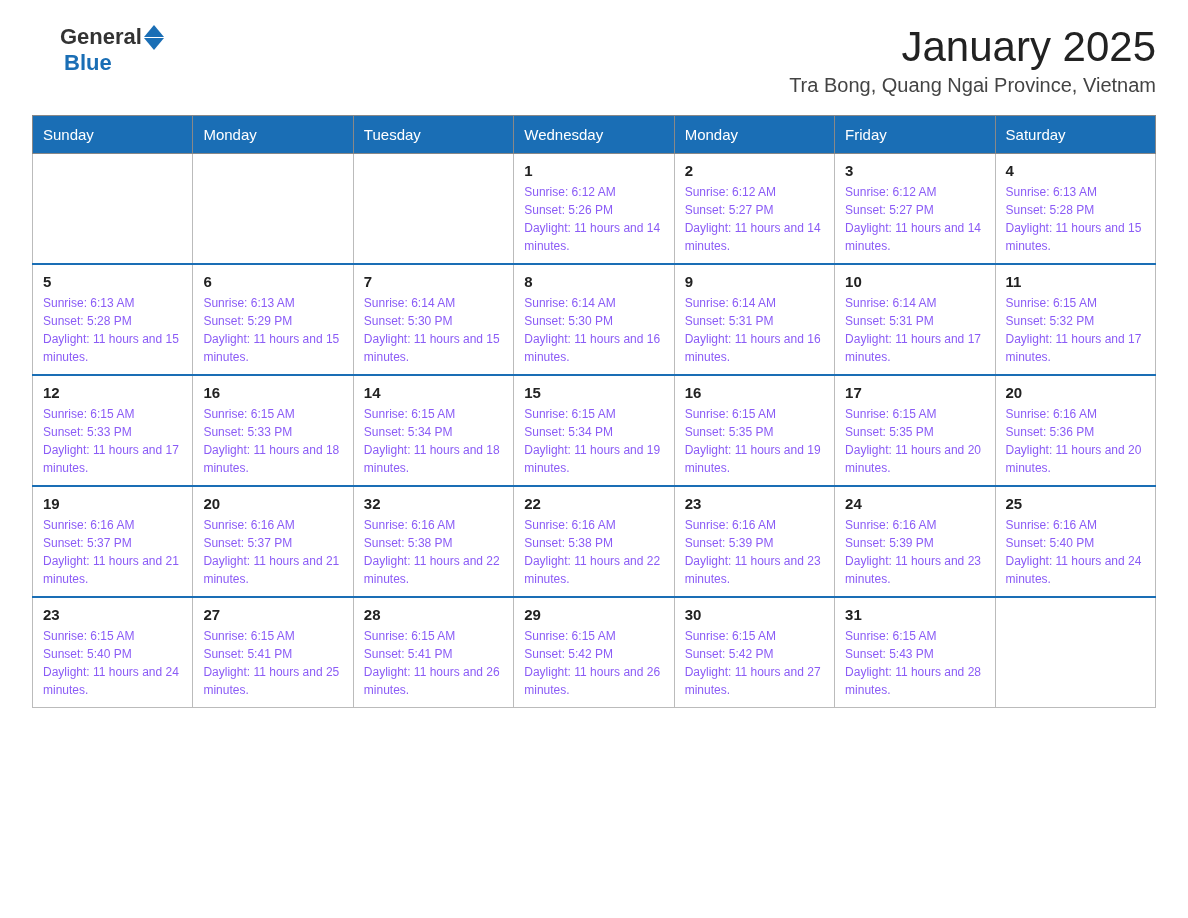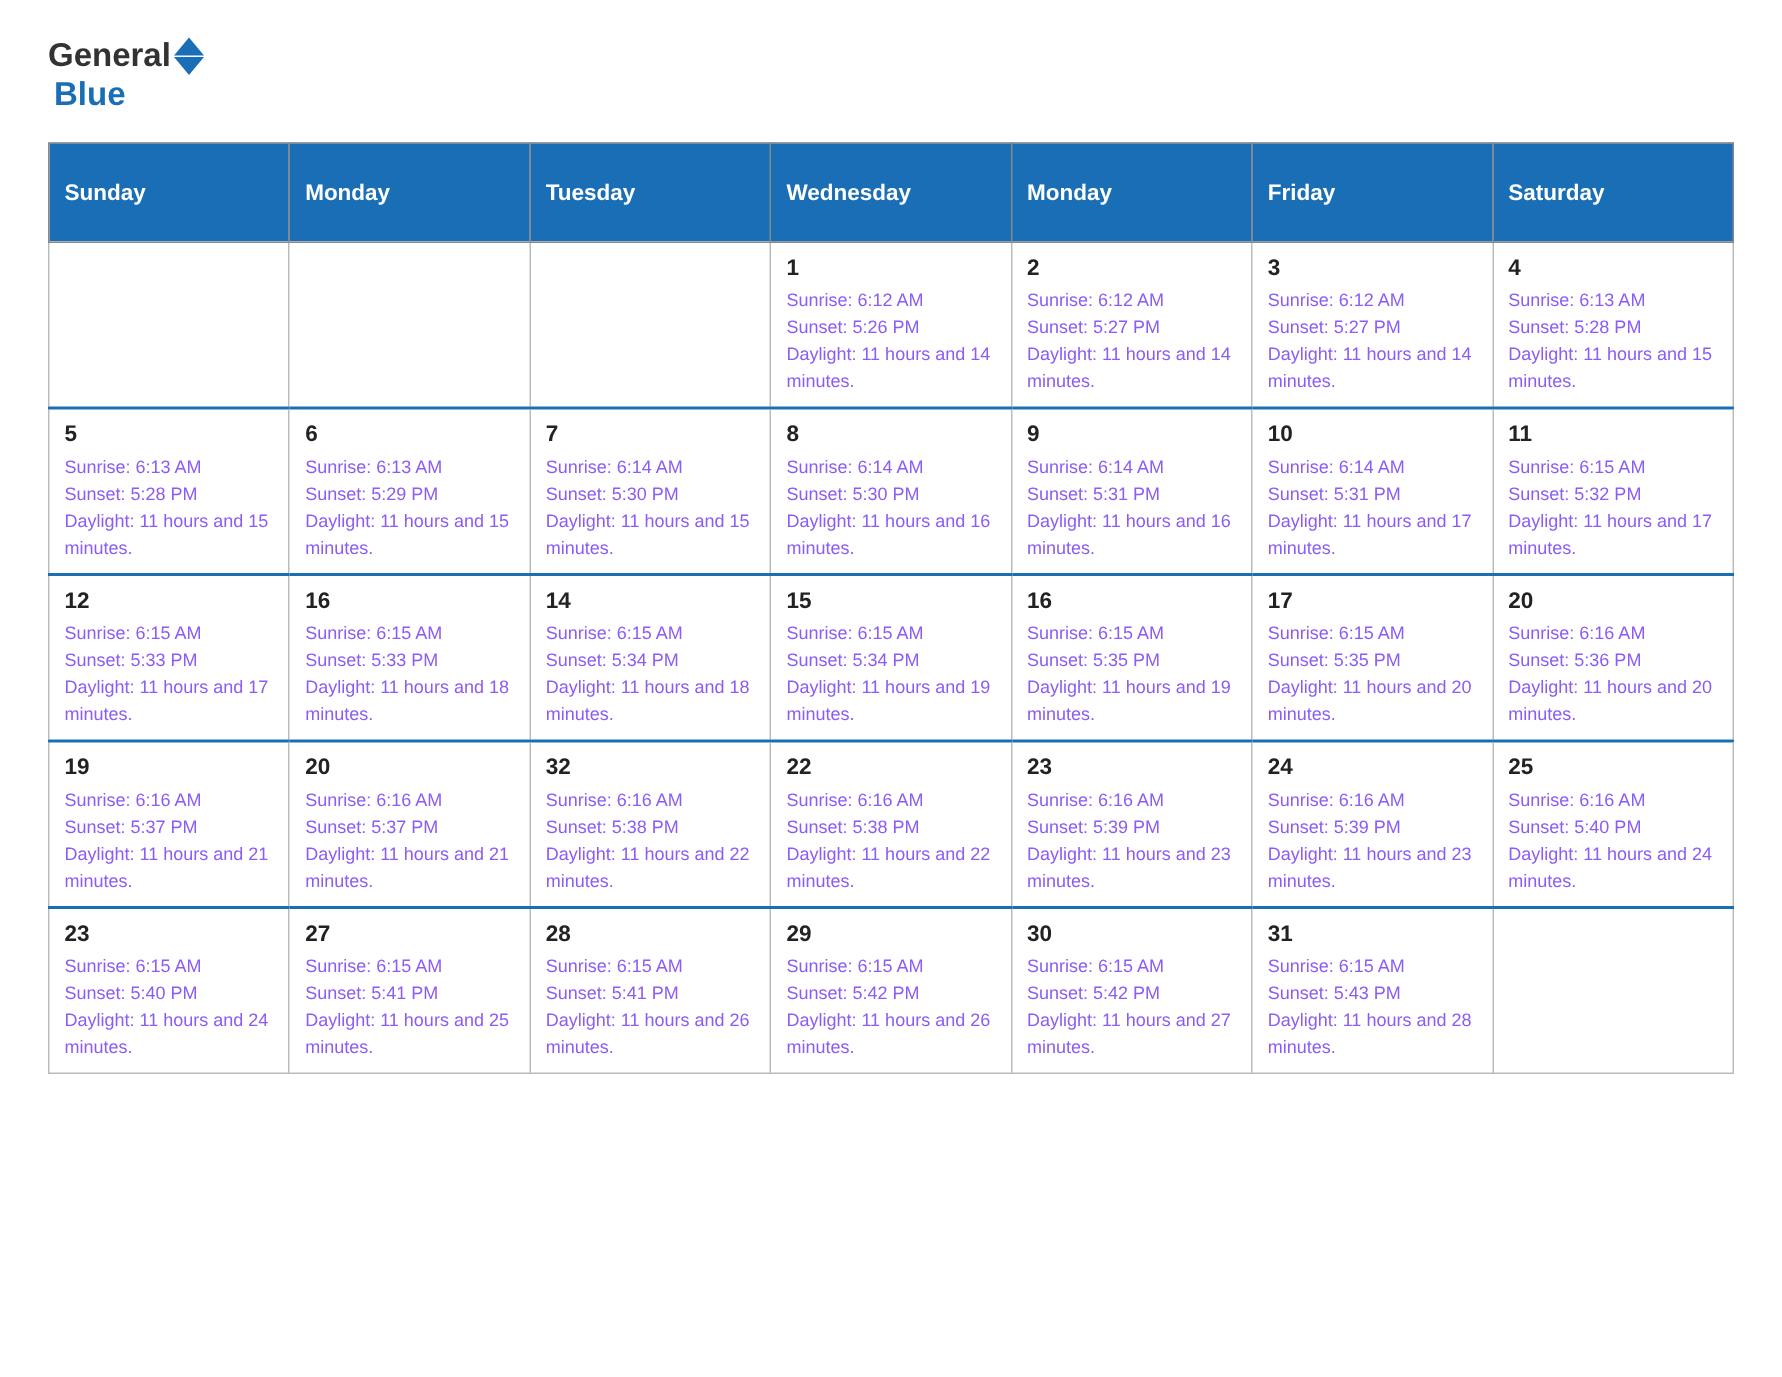--- a/index.html
+++ b/index.html
@@ -8,20 +8,21 @@
       background: #fff;
       padding: 24px 32px;
       width: 1188px;
       min-height: 918px;
     }
     .header-area {
       display: flex;
       justify-content: space-between;
       align-items: flex-start;
       margin-bottom: 18px;
+      margin-left: 28px;
     }
     .logo {
       display: flex;
       align-items: center;
       gap: 0;
     }
     .logo-text-general {
       font-size: 22px;
       font-weight: bold;
       color: #333;
@@ -47,22 +48,22 @@
     }
     .calendar-table {
       width: 100%;
       border-collapse: collapse;
       border: 1px solid #888;
     }
     .calendar-table th {
       background-color: #1a6eb5;
       color: #fff;
       font-size: 15px;
-      font-weight: bold;
-      padding: 24px 10px;
+      font-weight: normal;
+      padding: 10px 10px;
       text-align: left;
       border: 1px solid #888;
     }
     .calendar-table td {
       vertical-align: top;
       border: 1px solid #bbb;
       padding: 8px 10px;
       width: calc(100% / 7);
       min-height: 100px;
     }
@@ -93,20 +94,24 @@
       <div style="display:flex; align-items:center;">
         <span class="logo-text-general">General</span>
         <div style="display:flex; flex-direction:column; align-items:flex-start; margin-left:2px;">
           <div style="width:0;height:0;border-left:10px solid transparent;border-right:10px solid transparent;border-bottom:12px solid #1a6eb5; margin-bottom:1px;"></div>
           <div style="width:0;height:0;border-left:10px solid transparent;border-right:10px solid transparent;border-top:12px solid #1a6eb5;"></div>
         </div>
       </div>
       <span class="logo-text-blue" style="margin-left:4px;">Blue</span>
     </div>
   </div>
+  <div class="title-area">
+    <div class="calendar-title">January 2025</div>
+    <div class="calendar-subtitle">Tra Bong, Quang Ngai Province, Vietnam</div>
+  </div>
 </div>
 
 <table class="calendar-table">
   <thead>
     <tr>
     <th>Sunday</th>
         <th>Monday</th>
         <th>Tuesday</th>
         <th>Wednesday</th>
         <th>Monday</th>

